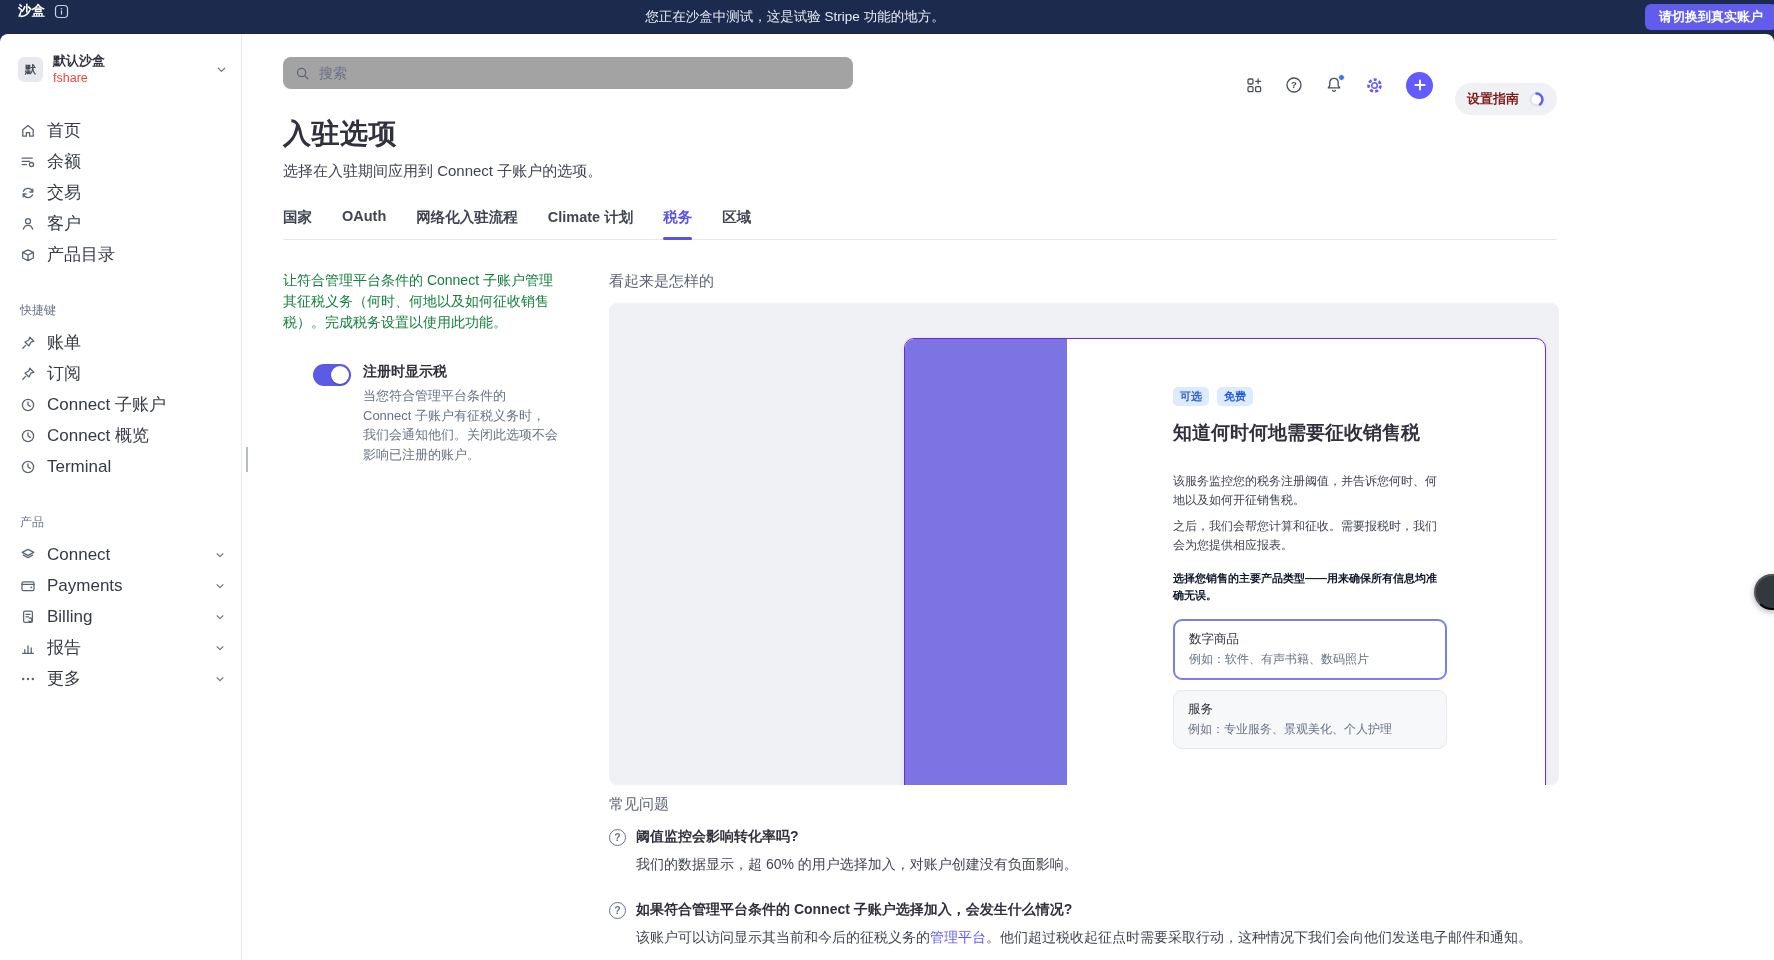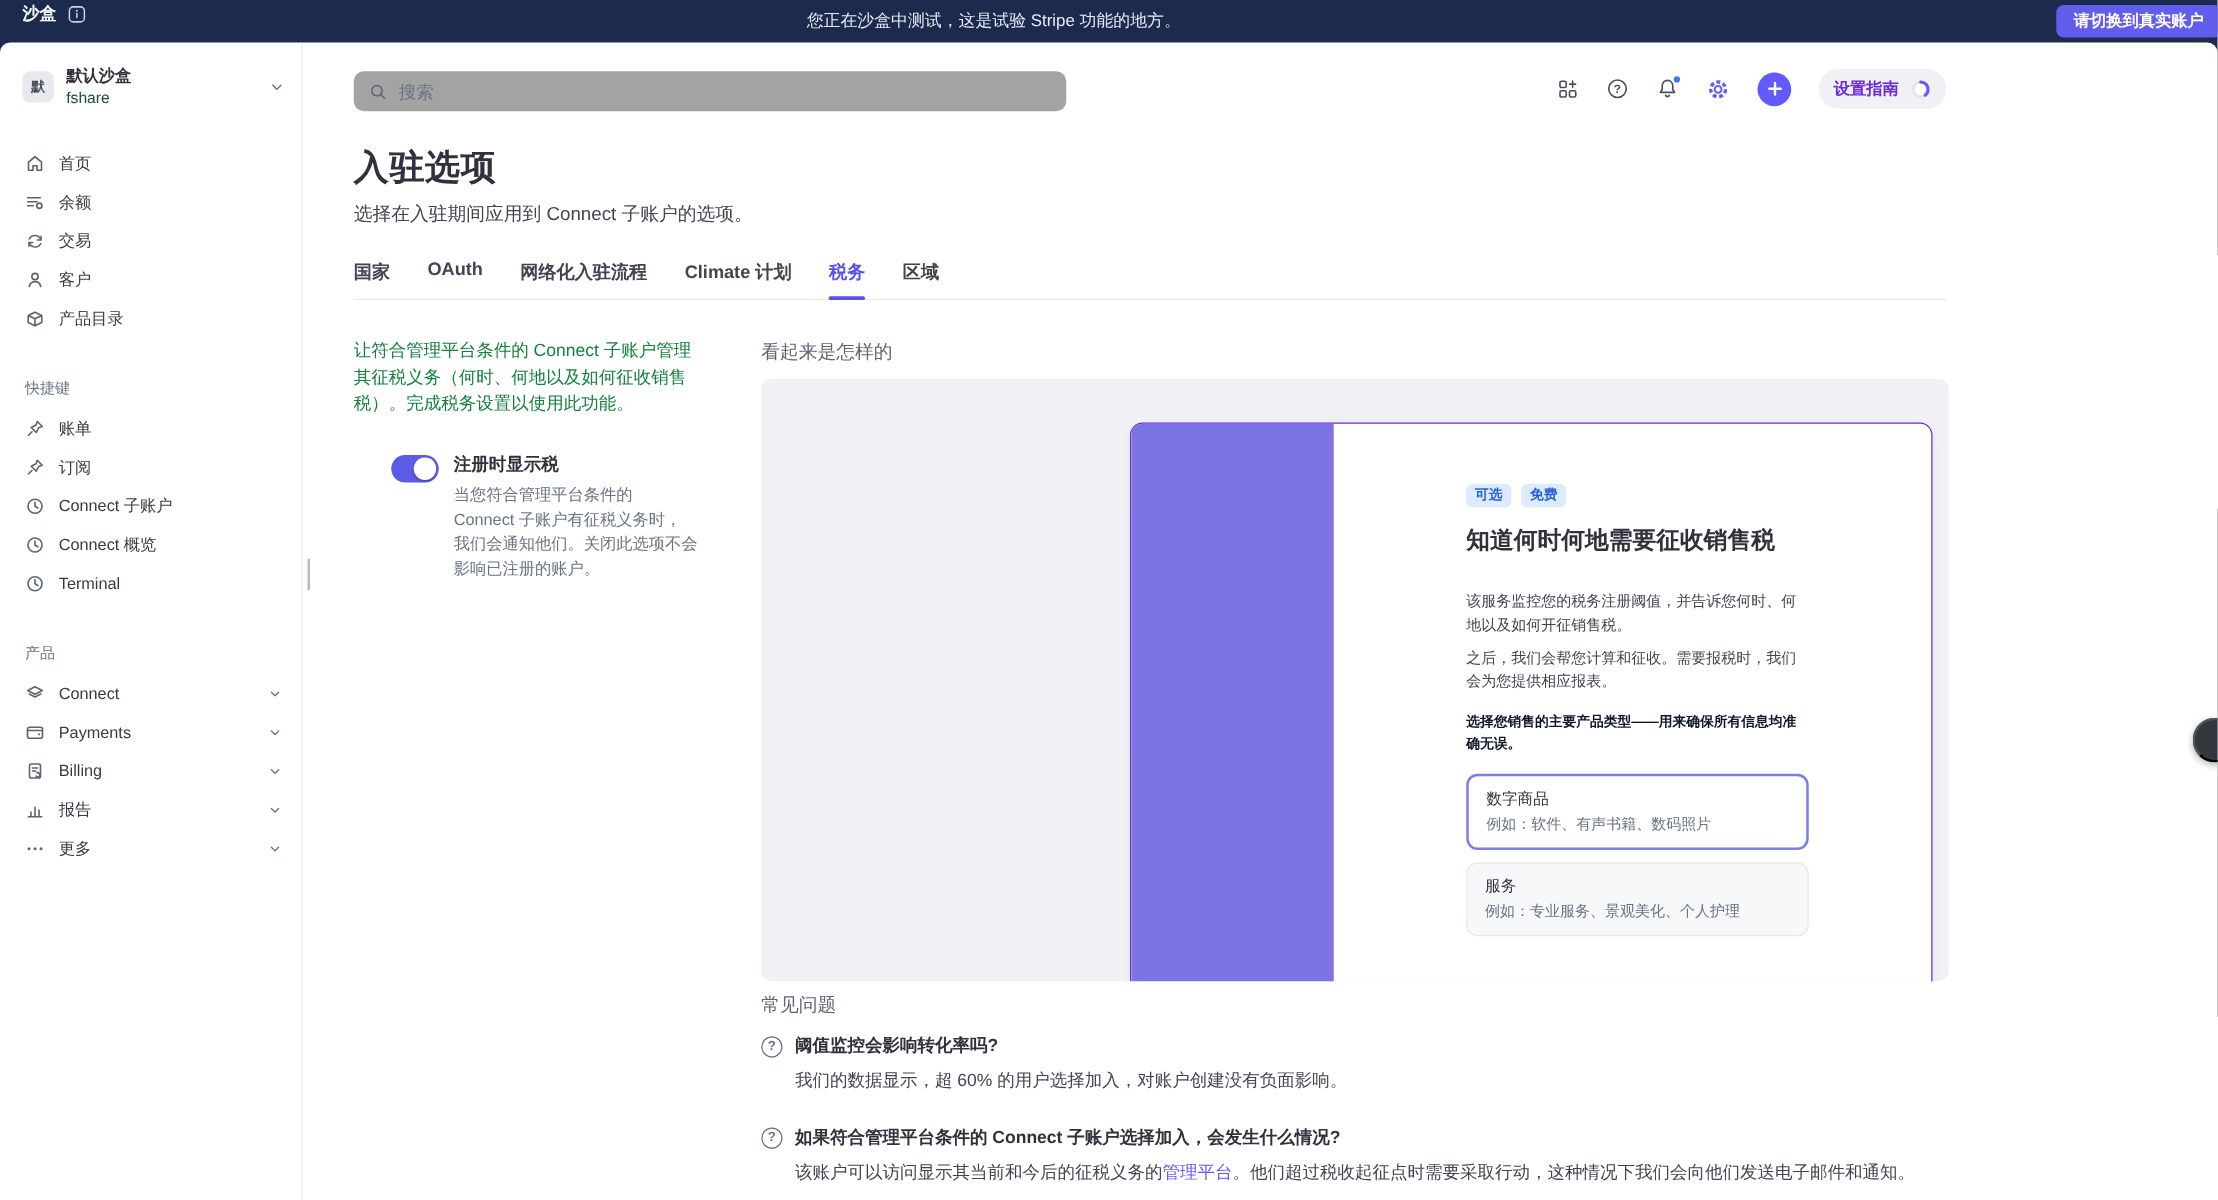--- a/index.html
+++ b/index.html
@@ -16,39 +16,39 @@
   .switch-btn{position:absolute;left:1645px;top:4px;height:26px;padding:0 14px;background:#615CEC;color:#fff;border:none;border-radius:6px;font-size:13px;font-weight:600;white-space:nowrap;cursor:pointer;font-family:inherit;}
 
   
   .app{position:absolute;top:34px;left:0;right:0;bottom:0;background:#fff;border-radius:8px 8px 0 0;display:flex;overflow:hidden;}
 
   
   .sidebar{width:242px;flex-shrink:0;border-right:1px solid #E8EAEE;padding:14px 10px 0 14px;position:relative;}
   .account{display:flex;align-items:center;gap:10px;padding:5px 4px;border-radius:8px;cursor:pointer;}
   .avatar{width:25px;height:25px;border-radius:6px;background:#E7E9EE;color:#474E5A;font-size:11px;font-weight:700;display:flex;align-items:center;justify-content:center;flex-shrink:0;}
   .acct-name{font-size:13px;font-weight:700;color:#30313D;line-height:1.3;}
-  .acct-sub{font-size:12.5px;color:#14532d;line-height:1.3;}
+  .acct-sub{font-size:12.5px;color:#ef4444;line-height:1.3;}
   .acct-chev{margin-left:auto;color:#687385;}
   .nav{margin-top:24px;}
-  .nav-item{display:flex;align-items:center;gap:11px;height:31px;padding:0 6px;border-radius:6px;font-size:13px;color:#353A44;cursor:pointer;}
+  .nav-item{display:flex;align-items:center;gap:11px;height:31px;padding:0 6px;border-radius:6px;font-size:17px;color:#353A44;cursor:pointer;}
   .section-h{font-size:12px;color:#687385;margin:32px 0 8px 6px;}
   .chev-r{margin-left:auto;color:#687385;}
   .sidebar-cursor{position:absolute;left:246px;top:413px;width:2px;height:25px;background:#B7BBC4;}
 
   
   .main{flex:1;position:relative;padding:0 0 0 41px;}
   .searchbar{margin-top:23px;width:570px;height:32px;background:#a3a3a3;border-radius:8px;display:flex;align-items:center;gap:9px;padding:0 12px;}
   .searchbar input{flex:1;border:none;outline:none;background:transparent;font-size:14px;color:#30313D;font-family:inherit;}
   .searchbar input::placeholder{color:#687385;}
   .header-icons{position:absolute;top:21px;right:217px;display:flex;align-items:center;gap:22px;}
   .hicon{background:none;border:none;padding:0;cursor:pointer;color:#474E5A;position:relative;}
   .hicon.purple{color:#635BFF;}
   .bell-dot{position:absolute;right:-2px;top:-2px;width:7px;height:7px;border-radius:50%;background:#3D74F4;border:1.5px solid #fff;}
   .add-btn{width:27px;height:27px;border-radius:50%;background:#635BFF;border:none;display:flex;align-items:center;justify-content:center;cursor:pointer;}
-  .guide-pill{height:30px;border-radius:16px;background:#F0F1F4;border:none;display:flex;align-items:center;gap:9px;padding:16px 12px;font-size:13px;font-weight:600;color:#6d28d9;cursor:pointer;font-family:inherit;}
+  .guide-pill{height:30px;border-radius:16px;background:#F0F1F4;border:none;display:flex;align-items:center;gap:9px;padding:16px 12px;font-size:13px;font-weight:600;color:#7f1d1d;cursor:pointer;font-family:inherit;margin-top:28px;}
 
   .page-title{margin-top:26px;font-size:28px;font-weight:700;color:#30313D;letter-spacing:.5px;}
   .page-sub{margin-top:9px;font-size:15px;color:#414552;}
 
   .tabs{margin-top:27px;display:flex;gap:30px;border-bottom:1px solid #E6E8EB;width:1274px;}
   .tab{font-size:14.5px;font-weight:600;color:#414552;padding-bottom:12px;position:relative;cursor:pointer;white-space:nowrap;}
   .tab.active{color:#5851EA;}
   .tab.active::after{content:"";position:absolute;left:0;right:0;bottom:-1px;height:3px;border-radius:2px;background:#5851EA;}
 
   .content{display:flex;margin-top:28px;width:1274px;align-items:stretch;}

